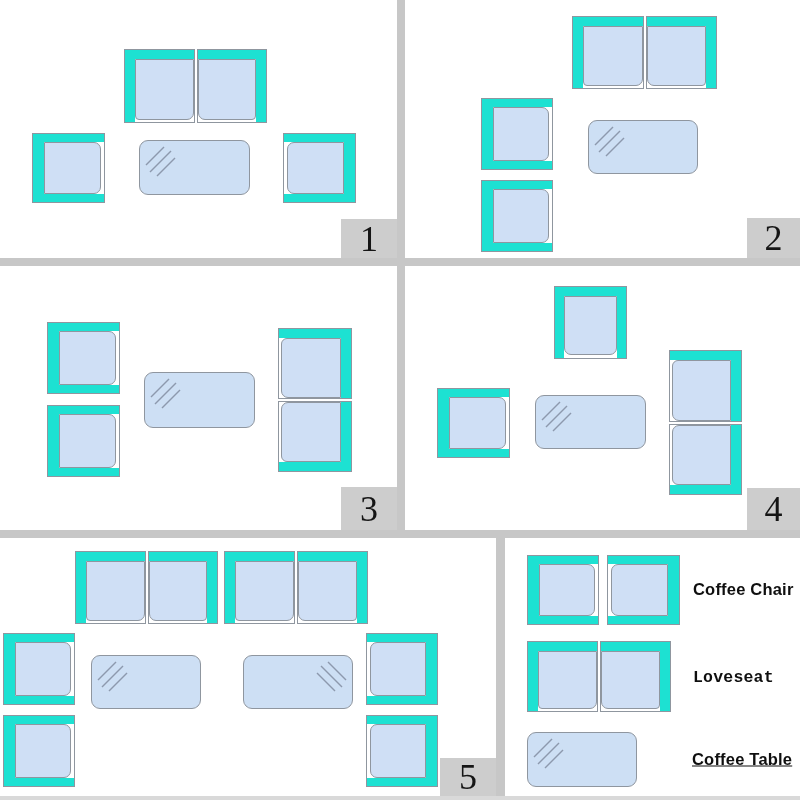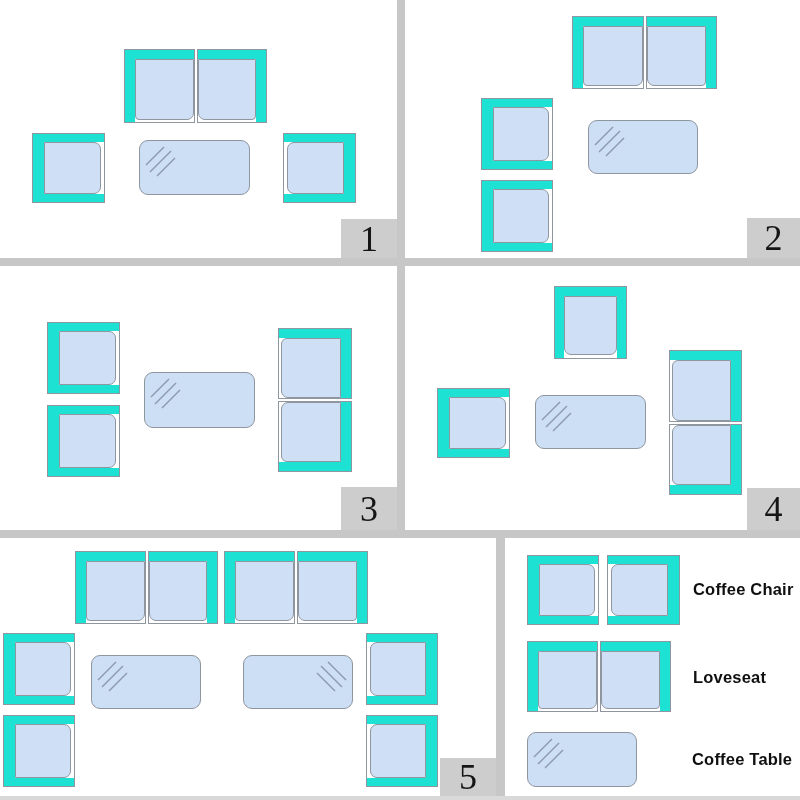--- a/index.html
+++ b/index.html
@@ -290,29 +290,29 @@
             <div class="part back"></div>
             <div class="part arm"></div>
             <div class="cushion"></div>
           </div>
           <div class="mod mod-b">
             <div class="part back"></div>
             <div class="part arm"></div>
             <div class="cushion"></div>
           </div>
         </div>
-        <div class="legend-label" style="left: 188px; top: 139px;">Loveseat</div>
+        <div class="legend-label" style="left: 188px; top: 139px; font-family: Liberation Mono, monospace;">Loveseat</div>
         <div class="fitem ctable" style="left: 22px; top: 194px; width: 110px; height: 55px;">
           <svg viewBox="0 0 38 38" class="shine-left">
             <line x1="4" y1="22" x2="22" y2="4" stroke="#8d99ad" stroke-width="1.4"></line>
             <line x1="8" y1="29" x2="29" y2="8" stroke="#8d99ad" stroke-width="1.4"></line>
             <line x1="15" y1="33" x2="33" y2="15" stroke="#8d99ad" stroke-width="1.4"></line>
           </svg>
         </div>
-        <div class="legend-label" style="left: 187px; top: 221px;">Coffee Table</div>
+        <div class="legend-label" style="left: 187px; top: 221px; text-decoration: underline;">Coffee Table</div>
       </div>
     </div>
 
   <div class="divider" style="left: 397px; top: 0px; width: 8px; height: 266px; background: rgb(199, 199, 199);"></div>
   <div class="divider" style="left: 0px; top: 258px; width: 800px; height: 8px; background: rgb(199, 199, 199);"></div>
   <div class="divider" style="left: 397px; top: 266px; width: 8px; height: 272px; background: rgb(199, 199, 199);"></div>
   <div class="divider" style="left: 0px; top: 530px; width: 800px; height: 8px; background: rgb(199, 199, 199);"></div>
   <div class="divider" style="left: 496px; top: 538px; width: 9px; height: 262px; background: rgb(199, 199, 199);"></div>
   <div class="divider" style="left: 0px; top: 796px; width: 800px; height: 4px; background: rgb(217, 217, 217);"></div>
 </div>

